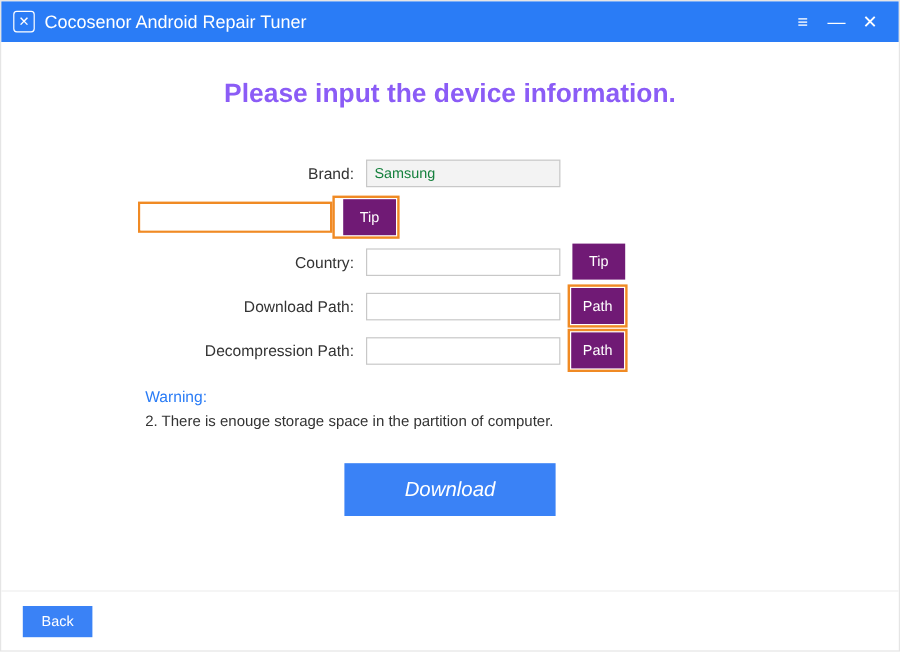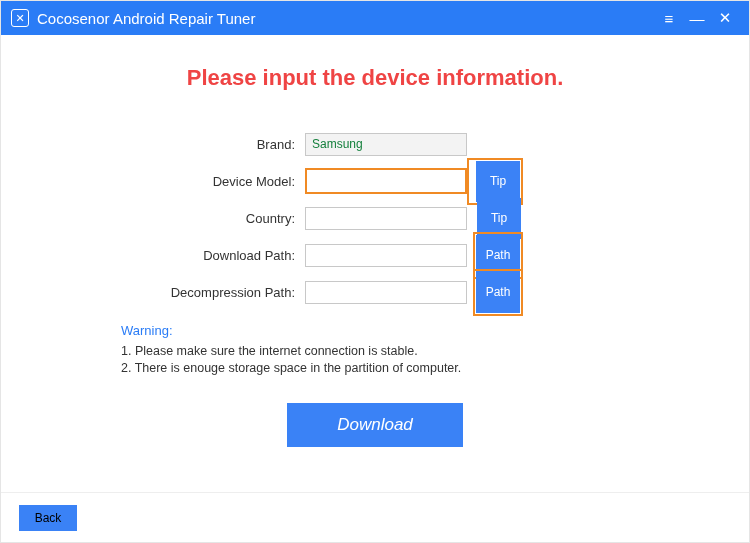--- a/index.html
+++ b/index.html
@@ -41,21 +41,21 @@
     cursor: pointer;
     color: #fff;
   }
   .content {
     padding-top: 18px;
   }
   .page-title {
     text-align: center;
     font-size: 22px;
     font-weight: 700;
-    color: #ef4444;
+    color: #8b5cf6;
     margin: 12px 0 40px 0;
   }
   .form {
     width: 520px;
     margin: 0 auto;
   }
   .row {
     display: flex;
     align-items: center;
     margin-bottom: 11px;
@@ -77,22 +77,22 @@
     background: #fff;
     outline: none;
   }
   .row input.field[readonly] {
     background: #f3f3f3;
     color: #15803d;
   }
   .row .btn-small {
     margin-left: 6px;
     width: 44px;
-    height: 41px;
-    background: #3b82f6;
+    height: 30px;
+    background: #701a75;
     color: #fff;
     font-size: 12px;
     display: flex;
     align-items: center;
     justify-content: center;
     cursor: pointer;
     border: none;
   }
   .hlbox {
     border: 2px solid #f08a24;
@@ -138,21 +138,21 @@
     height: 50px;
     border-top: 1px solid #eee;
     display: flex;
     align-items: center;
     padding-left: 18px;
   }
   .back-btn {
     width: 58px;
     height: 26px;
     background: #3a82f6;
-    color: #000000;
+    color: #ffffff;
     border: none;
     font-size: 12px;
     cursor: pointer;
   }
 </style>
 </head>
 <body>
 
 <div class="titlebar">
   <div class="logo">
@@ -169,21 +169,20 @@
   <div class="page-title">Please input the device information.</div>
 
   <div class="form">
 
     <div class="row">
       <div class="lbl">Brand:</div>
       <input class="field" readonly="" value="Samsung" style="">
     </div>
 
     <div class="row">
-      <div class="lbl">Device Model:</div>
       <span class="hlfield">
         <input class="field" value="" style="">
       </span>
       <span class="hlbox">
         <button class="btn-small">Tip</button>
       </span>
     </div>
 
     <div class="row">
       <div class="lbl">Country:</div>
@@ -204,21 +203,20 @@
       <input class="field" value="" style="">
       <span class="hlbox" style="margin-left:6px">
         <button class="btn-small" style="margin-left:0">Path</button>
       </span>
     </div>
 
   </div>
 
   <div class="warning-block">
     <div class="warning-title">Warning:</div>
-    <div class="warning-line">1. Please make sure the internet connection is stable.</div>
     <div class="warning-line">2. There is enouge storage space in the partition of computer.</div>
   </div>
 
   <button class="download-btn">Download</button>
 </div>
 
 <div class="footer">
   <button class="back-btn">Back</button>
 </div>
 

